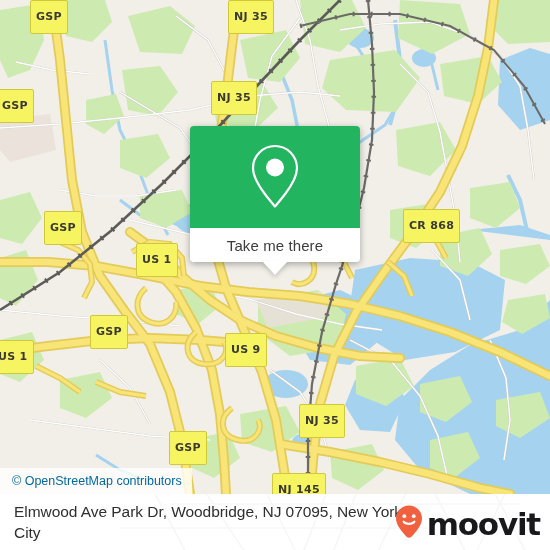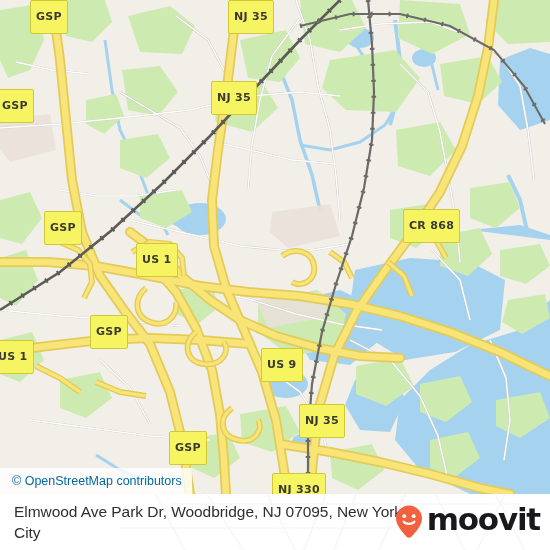--- a/index.html
+++ b/index.html
@@ -153,21 +153,21 @@
     font-family: "Liberation Sans", sans-serif;
     max-width: 390px;
     letter-spacing: -0.05px;
   }
   .brand {
     position: absolute;
     right: 10px;
     top: 50%;
     transform: translateY(-50%);
     display: flex;
-    align-items: flex-start;
+    align-items: flex-end;
     gap: 3px;
   }
   .brand-wordmark {
     font-family: "DejaVu Sans", sans-serif;
     font-size: 31px;
     font-weight: bold;
     color: #19181a;
     letter-spacing: -1.2px;
     line-height: 31px;
   }
@@ -366,26 +366,39 @@
     <div>
       <div class="shield" style="left:30px;  top:0px;">GSP</div>
       <div class="shield" style="left:228px; top:0px;">NJ 35</div>
       <div class="shield" style="left:211px; top:81px;">NJ 35</div>
       <div class="shield" style="left:-4px;  top:89px;">GSP</div>
       <div class="shield" style="left:44px;  top:211px;">GSP</div>
       <div class="shield" style="left:136px; top:243px;">US 1</div>
       <div class="shield" style="left:403px; top:209px;">CR 868</div>
       <div class="shield" style="left:90px;  top:315px;">GSP</div>
       <div class="shield" style="left:-8px;  top:340px;">US 1</div>
-      <div class="shield" style="left:225px; top:348px;margin-left:36px;">US 9</div>
+      <div class="shield" style="left:225px; top:333px;">US 9</div>
       <div class="shield" style="left:299px; top:404px;">NJ 35</div>
       <div class="shield" style="left:169px; top:431px;">GSP</div>
-      <div class="shield" style="left:272px; top:473px;">NJ 330</div>
+      <div class="shield" style="left:272px; top:473px;">NJ 145</div>
     </div>
 
+    <div class="popup">
+      <div class="popup-head">
+        <svg width="58" height="70" viewBox="0 0 58 70">
+          <path d="M29 4 C16.8 4 7 13.8 7 26 C7 34.2 12.5 43.5 18.5 51.5 C22.6 57 26.6 61.6 29 64.5
+                   C31.4 61.6 35.4 57 39.5 51.5 C45.5 43.5 51 34.2 51 26 C51 13.8 41.2 4 29 4 Z" fill="none" stroke="#ffffff" stroke-width="2.2" stroke-linejoin="round"></path>
+          <circle cx="29" cy="25.5" r="9" fill="#ffffff"></circle>
+        </svg>
+      </div>
+      <div class="popup-body">
+        <span class="popup-label">Take me there</span>
+        <span class="popup-tail"></span>
+      </div>
+    </div>
 
     <div class="attribution">
       <span>© OpenStreetMap contributors</span>
     </div>
   </div>
 
   <div class="footer">
     <svg class="footer-watermark" viewBox="0 0 550 56">
       <g stroke="#eeeeee" stroke-width="1.6" fill="none">
         <path d="M150 -10 L190 66"></path>

